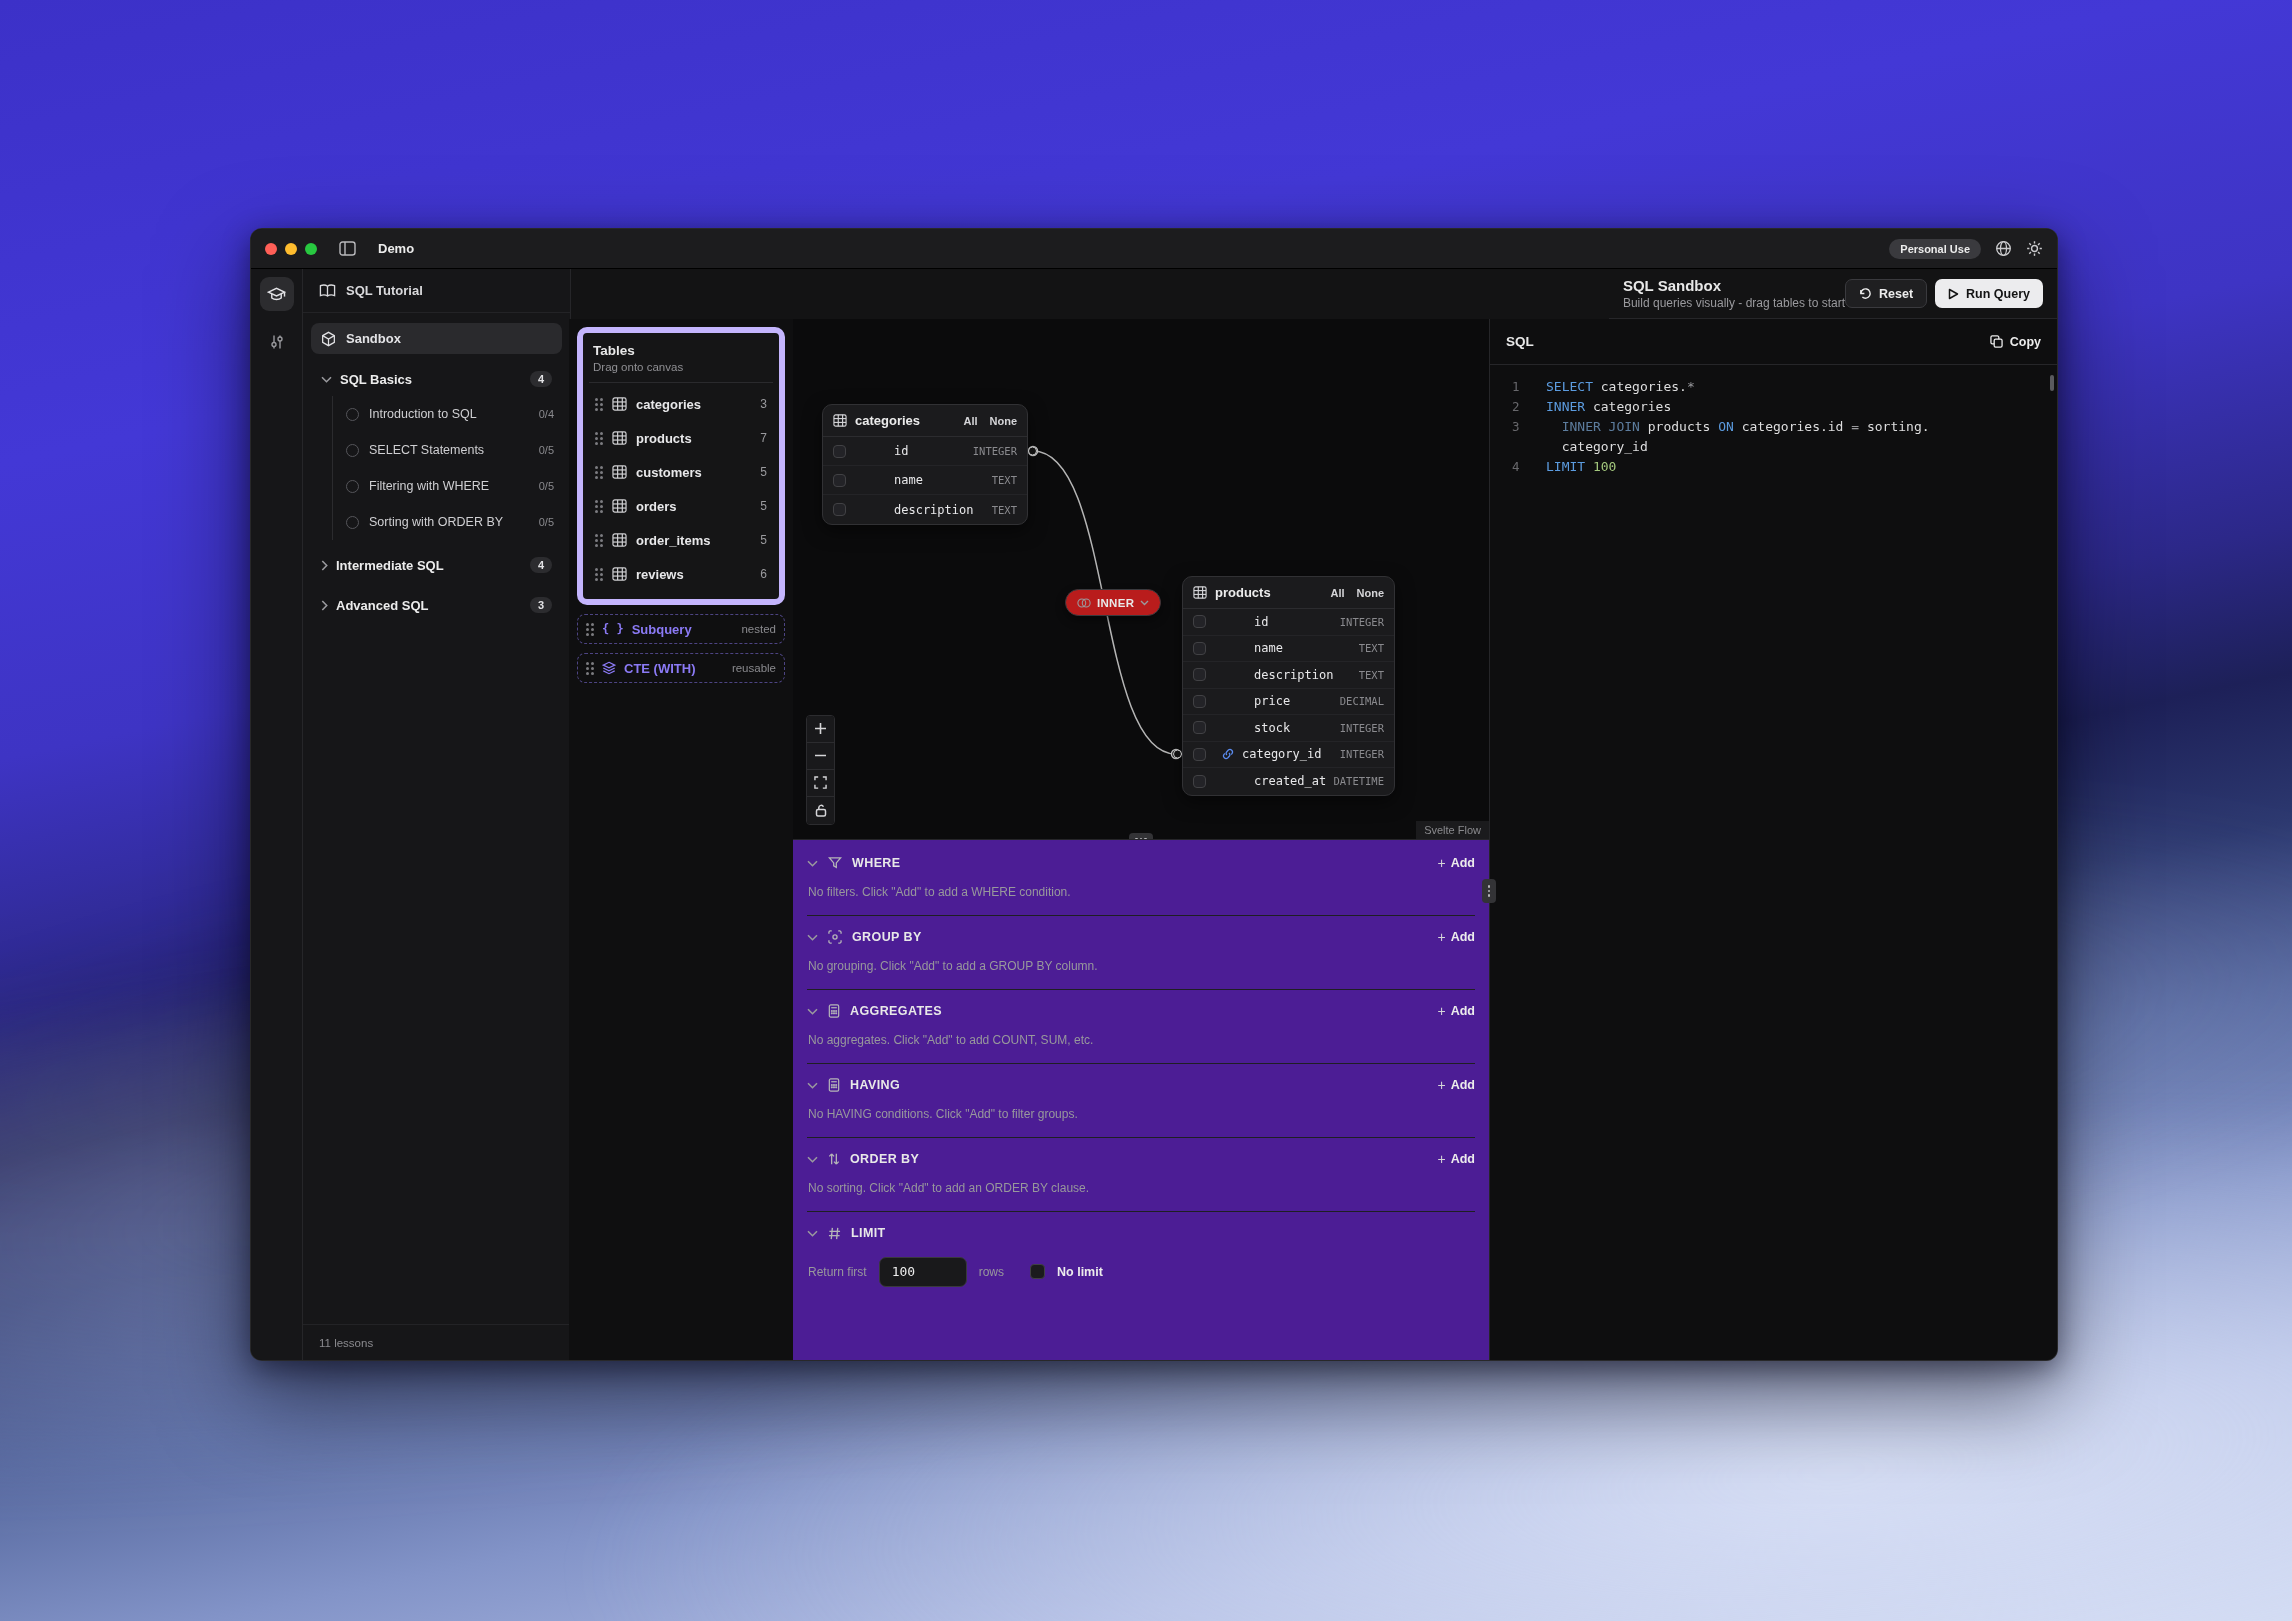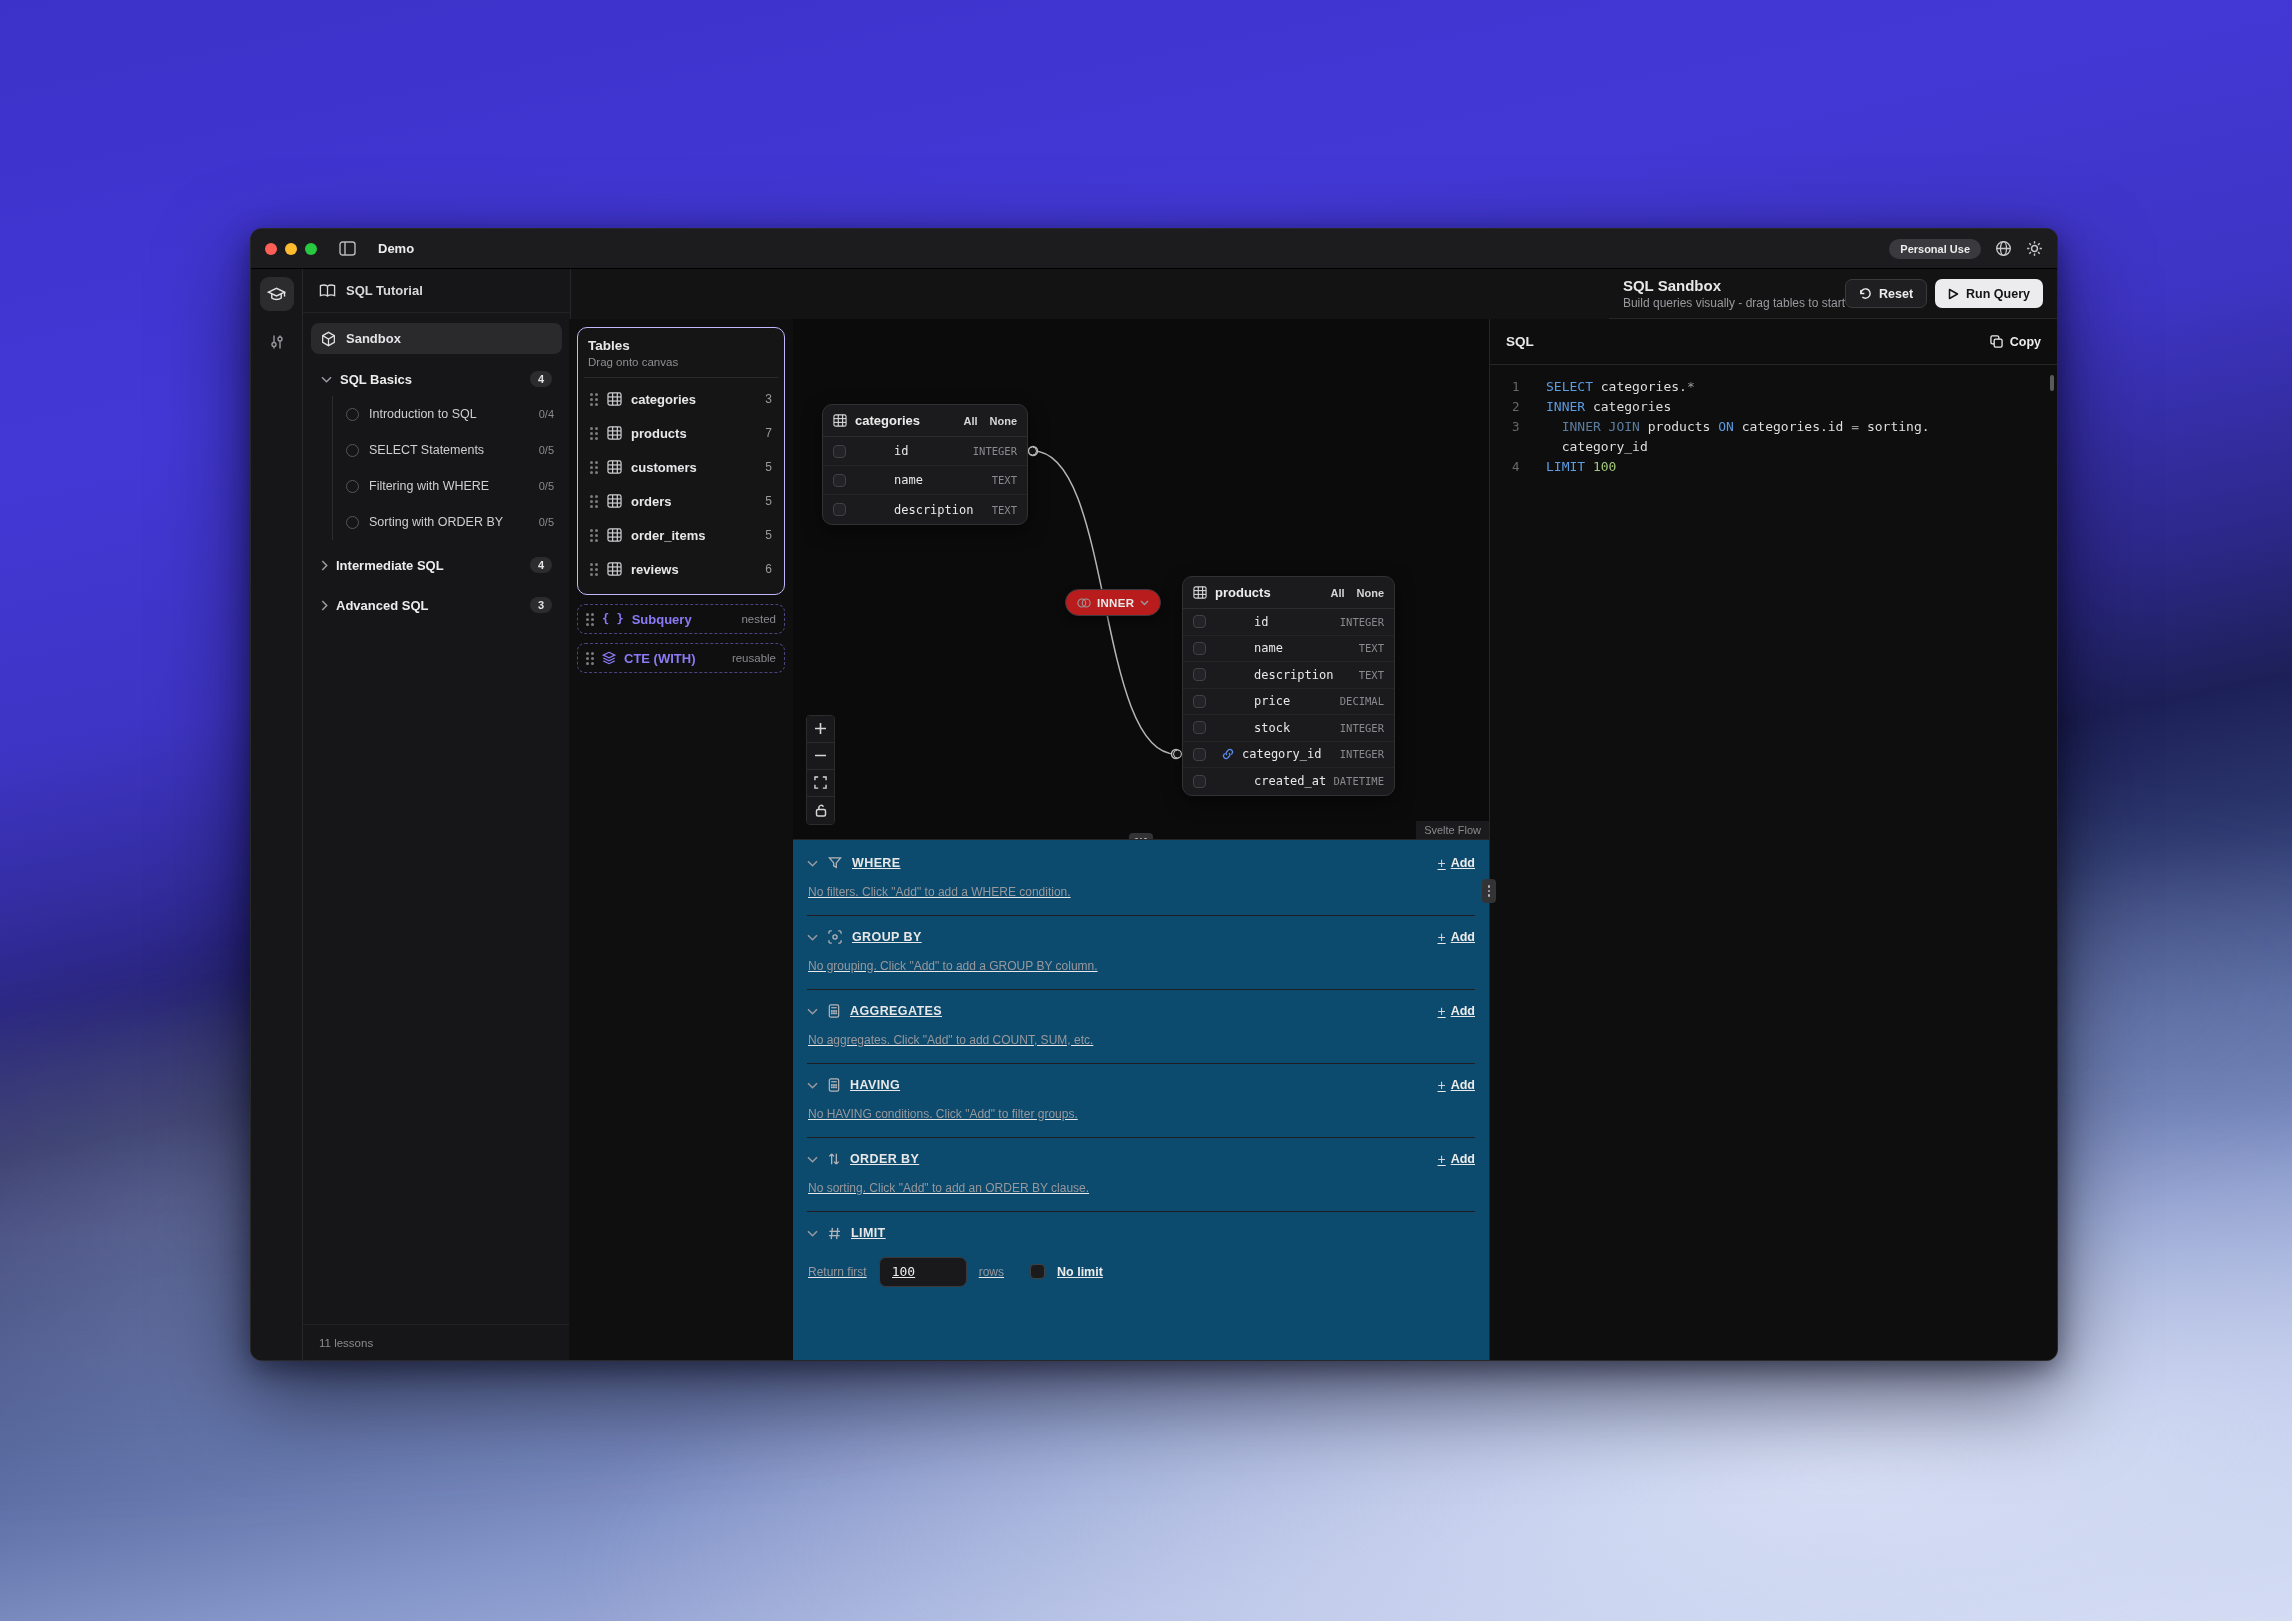--- a/index.html
+++ b/index.html
@@ -77,21 +77,21 @@
   .btn { height:29px; display:flex; align-items:center; gap:7px; padding:0 13px;
     border-radius:7px; font-size:12.5px; font-weight:600; }
   .btn-dark { background:#1f1f21; border:1px solid #3a3a3e; color:#ececec; }
   .btn-light { background:#ececee; color:#141414; font-weight:700; }
 
   .contentrow { flex:1; display:flex; min-height:0; }
   .leftregion { width:920px; display:flex; }
 
   
   .palette { width:224px; background:#0f0f10; padding:8px; }
-  .tables-panel { border:1px solid #c4b5fd; border-radius:10px; background:#151516; padding:10px 10px 8px; }
+  .tables-panel { border:6px solid #c4b5fd; border-radius:10px; background:#151516; padding:10px 10px 8px; }
   .tp-title { font-size:13.5px; font-weight:700; }
   .tp-sub { font-size:11.5px; color:#8f8f93; margin-top:3px; }
   .tp-div { height:1px; background:#2a2a2d; margin:9px -4px 4px; }
   .tbl-row { height:34px; display:flex; align-items:center; gap:9px; padding:0 2px; color:#e8e8ea; }
   .grip { display:grid; grid-template-columns:3px 3px; gap:2px; flex:none; }
   .grip i { width:3px; height:3px; border-radius:50%; background:#7c7c80; display:block; }
   .tbl-name { font-size:13px; font-weight:600; }
   .tbl-count { margin-left:auto; color:#9a9a9e; font-size:12px; }
   .special { margin-top:9px; height:30px; display:flex; align-items:center; gap:8px; padding:0 8px;
     border:1px dashed rgba(139,122,245,.5); border-radius:8px; color:#8b7af5; }
@@ -131,21 +131,21 @@
   .attribution { position:absolute; right:0; bottom:0; background:#1b1b1d; color:#8a8a8e;
     font-size:11px; padding:3px 8px; }
   .hgrip { position:absolute; left:50%; bottom:-7px; transform:translateX(-50%); width:24px; height:13px;
     background:#333336; border-radius:4px; display:flex; align-items:center; justify-content:center; gap:2px; z-index:6; }
   .hgrip i, .vgrip i { width:2.5px; height:2.5px; background:#b5b5b8; border-radius:50%; display:block; }
   .vgrip { position:absolute; left:-8px; top:560px; width:14px; height:24px; background:#333336; border-radius:4px;
     display:flex; flex-direction:column; align-items:center; justify-content:center; gap:2px; z-index:6; }
 
   
   .rightofpalette { flex:1; display:flex; flex-direction:column; min-width:0; }
-  .clauses { position:relative; flex:1; background:#0c4a6e; border-top:1px solid #262629; padding:2px 14px 0; overflow:hidden;text-decoration:underline; }
+  .clauses { position:relative; flex:1; background:#4c1d95; border-top:1px solid #262629; padding:2px 14px 0; overflow:hidden; }
   .clause { border-bottom:1px solid #1f1f22; padding-bottom:3px; }
   .clause:last-child { border-bottom:none; }
   .clause-head { height:43px; display:flex; align-items:center; gap:10px; }
   .clause-title { font-size:12.5px; font-weight:700; letter-spacing:.4px; }
   .clause-ic { color:#b5b5b8; display:flex; }
   .add-btn { margin-left:auto; display:flex; align-items:center; gap:5px; color:#ececec;
     font-size:12.5px; font-weight:600; }
   .add-plus { font-size:14px; font-weight:400; color:#d5d5d8; }
   .clause-empty { font-size:12px; color:#98989c; padding:0 0 13px 1px; }
   .limit-row { display:flex; align-items:center; gap:12px; padding:2px 0 16px 1px; }

